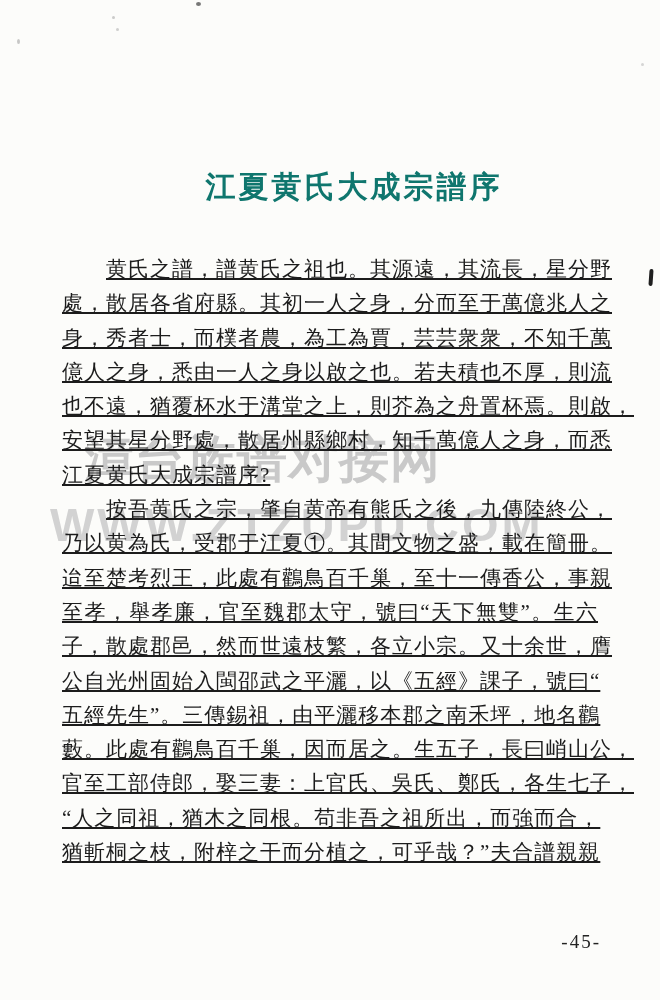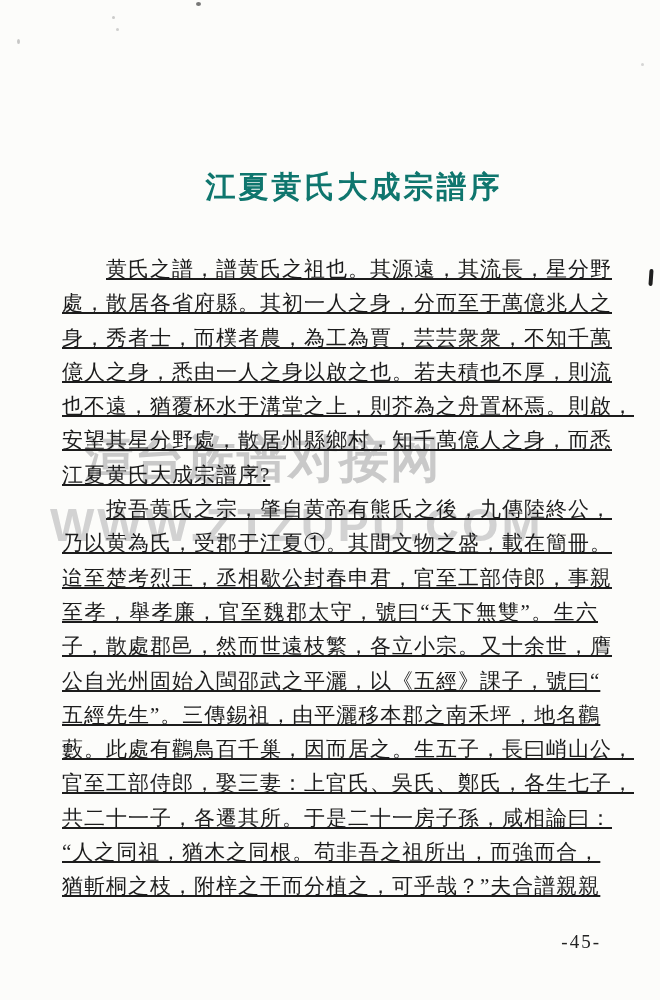--- a/index.html
+++ b/index.html
@@ -76,28 +76,27 @@
   <div class="body" id="body-lines">
       <div class="line indent">黄氏之譜，譜黄氏之祖也。其源遠，其流長，星分野</div>
       <div class="line">處，散居各省府縣。其初一人之身，分而至于萬億兆人之</div>
       <div class="line">身，秀者士，而樸者農，為工為賈，芸芸衆衆，不知千萬</div>
       <div class="line">億人之身，悉由一人之身以啟之也。若夫積也不厚，則流</div>
       <div class="line">也不遠，猶覆杯水于溝堂之上，則芥為之舟置杯焉。則啟，</div>
       <div class="line">安望其星分野處，散居州縣鄉村，知千萬億人之身，而悉</div>
       <div class="line flush">江夏黄氏大成宗譜序?</div>
       <div class="line indent">按吾黄氏之宗，肇自黄帝有熊氏之後，九傳陸終公，</div>
       <div class="line">乃以黄為氏，受郡于江夏①。其間文物之盛，載在簡冊。</div>
-      <div class="line">迨至楚考烈王，丞相歇公封春申君，官至工部侍郎，事親</div>
+      <div class="line">迨至楚考烈王，此處有鸛鳥百千巢，至十一傳香公，事親</div>
       <div class="line">至孝，舉孝廉，官至魏郡太守，號曰“天下無雙”。生六</div>
       <div class="line">子，散處郡邑，然而世遠枝繁，各立小宗。又十余世，膺</div>
       <div class="line">公自光州固始入閩邵武之平灑，以《五經》課子，號曰“</div>
       <div class="line">五經先生”。三傳錫祖，由平灑移本郡之南禾坪，地名鸛</div>
       <div class="line">藪。此處有鸛鳥百千巢，因而居之。生五子，長曰峭山公，</div>
       <div class="line">官至工部侍郎，娶三妻：上官氏、吳氏、鄭氏，各生七子，</div>
-      <div class="line">共二十一子，各遷其所。于是二十一房子孫，咸相論曰：</div>
       <div class="line">“人之同祖，猶木之同根。苟非吾之祖所出，而強而合，</div>
       <div class="line">猶斬桐之枝，附梓之干而分植之，可乎哉？”夫合譜親親</div>
     </div>
 
   <div class="page-number">-45-</div>
 
   <div class="mark-right"></div>
   <div class="speck s1"></div>
   <div class="speck s2"></div>
   <div class="speck s3"></div>

